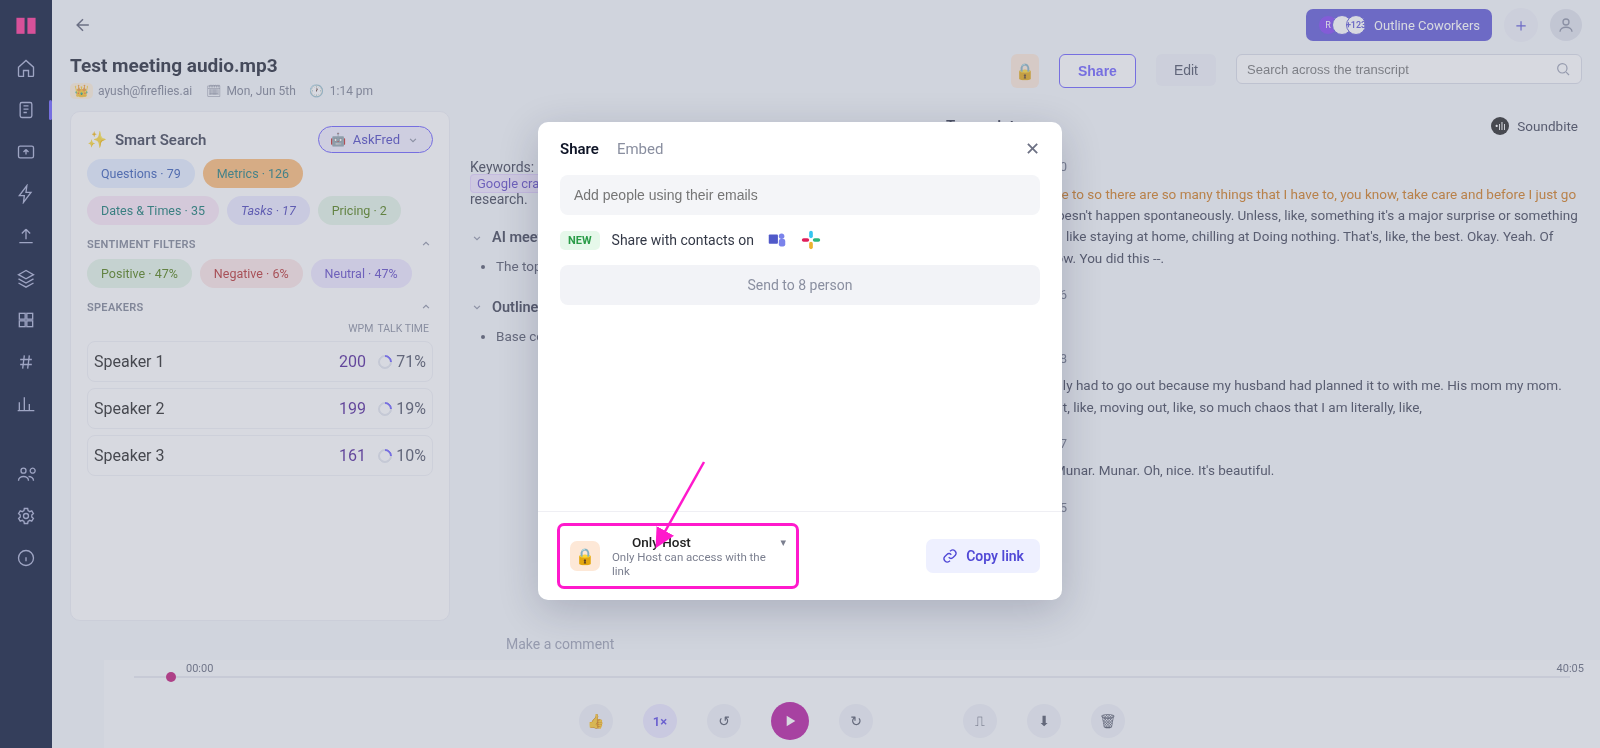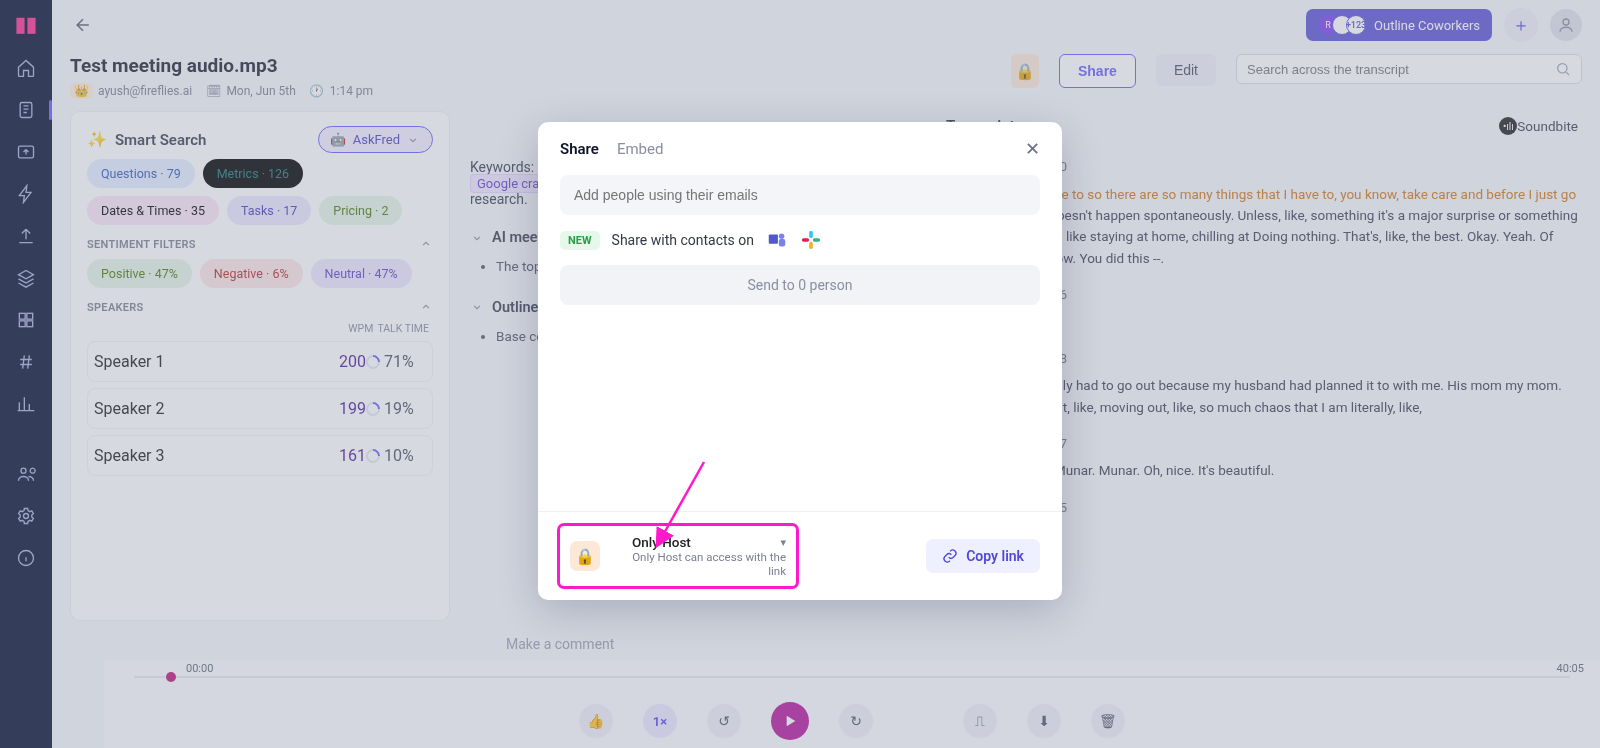--- a/index.html
+++ b/index.html
@@ -43,44 +43,44 @@
   
   
   .filter-panel { border:1px solid #edeff5; border-radius:10px; background:#fff; padding:14px 16px; overflow-y:auto; max-height:510px;}
   .panel-head { display:flex; align-items:center; gap:8px; margin-bottom:6px;}
   .panel-head h2 { font-size:15px; font-weight:600; color:#3b3f52;}
   .askfred { border:1px solid #6b5cff; background:#f2efff; color:#4b43c1; border-radius:18px; padding:5px 12px; font-size:13px; display:flex; align-items:center; gap:6px; cursor:pointer; margin-left:auto;}
   .sect-label { font-size:11px; font-weight:600; letter-spacing:.3px; color:#7c8192; margin:12px 0 8px 0; display:flex; justify-content:space-between; align-items:center;}
   .chev { width:14px; height:14px; stroke:#8b90a3; fill:none; cursor:pointer;}
   .chip-row { display:flex; flex-wrap:wrap; gap:8px;}
   .chip { padding:7px 14px; border-radius:16px; font-size:12.5px; cursor:pointer;}
-  .chip.blue{background:#e3edff;color:#3459b5;} .chip.teal{background:#000000;color:#1f7a7a;}
-  .chip.pink{background:#fbe7f6;color:#000000;} .chip.indigo{background:#eae8ff;color:#4840b8;}
+  .chip.blue{background:#e3edff;color:#3459b5;} .chip.teal{background:#fdba74;color:#1f7a7a;}
+  .chip.pink{background:#fbe7f6;color:#0f766e;} .chip.indigo{background:#eae8ff;color:#4840b8;font-style:italic;}
   .chip.green{background:#e4f4e6;color:#4d7c0f;} .chip.red{background:#fce5e5;color:#b72f2f;}
   .chip.violet{background:#ede6ff;color:#5f47c6;}
   .speaker-head { display:flex; justify-content:flex-end; gap:4px; font-size:10.5px; color:#888d9f; margin:6px 4px;}
   .speaker-row { display:flex; align-items:center; padding:10px 6px; border:1px solid #f0f1f6; border-radius:8px; margin-bottom:6px; cursor:pointer;}
   .speaker-row .nm { flex:1;} .speaker-row .wpm { width:50px; text-align:right; color:#4c1d95;}
-  .speaker-row .tt { width:60px; text-align:right; color:#4d5164; display:flex; align-items:center; justify-content:flex-start; gap:4px;}
+  .speaker-row .tt { width:60px; text-align:right; color:#4d5164; display:flex; align-items:center; justify-content:flex-end; gap:4px;}
   .donut { width:14px; height:14px; border-radius:50%; border:2px solid #e3e6ef; border-top-color:#6b5cff; transform:rotate(45deg);}
 
   
   .summary-panel { padding:0 20px; font-size:14px; color:#3c4052; overflow:hidden;}
   .kw-row { margin-top:48px;}
   .kw-chip { background:#f2e7ff; border:1px solid #e3cfff; border-radius:4px; padding:1px 6px; font-size:13px; color:#5f47c6;}
   .sum-sect { margin-top:22px;}
   .sum-sect h3 { font-size:14.5px; font-weight:600; display:flex; gap:8px; align-items:center;}
   .sum-sect ul { margin:10px 0 0 26px; font-size:13.5px; line-height:1.55; color:#515567;}
   .comment-box { position:absolute; bottom:88px; left:440px; right:658px; padding:8px 14px; color:#9ba0b3; font-size:14px;}
 
   
   .transcript-panel { border-left:0; padding:0 4px; overflow:hidden; }
   .tp-head { display:flex; align-items:center; padding:6px 0;}
   .tp-title { font-weight:600; font-size:15px; color:#2c3042;}
-  .soundbite { margin-left:auto; color:#3b3f52; font-size:13.5px; display:flex; gap:0; align-items:center; cursor:pointer;padding-left:32px;}
+  .soundbite { margin-left:auto; color:#3b3f52; font-size:13.5px; display:flex; gap:8px; align-items:center; cursor:pointer;padding-left:32px;}
   .tp-block { margin-top:16px; font-size:13.5px; line-height:1.58; color:#3e4255;}
   .tp-meta { display:flex; gap:14px; color:#6e7386; font-size:13px; margin-bottom:6px;}
   .tp-meta .sep { color:#b2b6c7;}
   .tp-text .hl { color:#d07919;}
   
   
   .playbar { position:absolute; bottom:0; left:52px; right:0; height:88px; background:#fbfcfe; display:flex; flex-direction:column; }
   .seek { height:34px; position:relative; display:flex; align-items:center; padding:0 30px;}
   .seek .track { flex:1; height:2px; background:#e6e8f0;}
   .seek .dot { width:10px; height:10px; border-radius:50%; background:#c01577; position:absolute; left:62px; top:12px;}
@@ -100,21 +100,21 @@
   .modal-body { padding:6px 22px 22px 22px; display:flex; flex-direction:column; gap:14px;}
   .modal-input { background:#f4f5f8; border-radius:8px; padding:12px 14px; font-size:14px; color:#8a8fa0; border:none; outline:none;}
   .contacts-row { display:flex; align-items:center; gap:12px; font-size:14px; color:#333846;}
   .new-badge { background:#e6f8ea; color:#2b9c48; font-size:11px; font-weight:700; border-radius:5px; padding:3px 8px;}
   .app-icon { width:22px; height:22px; cursor:pointer;}
   .send-btn { background:#f2f3f7; border-radius:8px; padding:12px 0; text-align:center; font-size:14px; color:#8a8fa0; cursor:not-allowed;}
   .modal-footer { border-top:1px solid #efeff4; display:flex; align-items:center; justify-content:space-between; padding:14px 22px;}
   .visibility-box { outline:3px solid #ff19cc; border-radius:4px; padding:8px 10px; display:flex; align-items:center; gap:12px; position:relative; width:236px; cursor:pointer;}
   .visibility-box .lock-sq { width:30px; height:30px; border-radius:7px; background:#fde8d7; display:flex; align-items:center; justify-content:center; color:#e07a2c;}
   .visibility-box .vt { font-size:13.5px; color:#222; font-weight:500;margin-left:20px;}
-  .visibility-box .vs { font-size:11.5px; color:#7b7f8f;text-align:right;}
+  .visibility-box .vs { font-size:11.5px; color:#7b7f8f;}
   .visibility-box .caret { position:absolute; right:10px; top:10px; color:#7b7f8f; font-size:11px;}
   .copy-link { background:#eef0ff; color:#5149d6; border-radius:7px; padding:9px 16px; font-size:14px; font-weight:600; display:flex; gap:8px; align-items:center; cursor:pointer;}
 
   
   .annotation-arrow { position:absolute; pointer-events:none;}
 </style>
 </head>
 <body>
 
 <div class="app">
@@ -437,21 +437,21 @@
           <circle cx="17" cy="8" r="3" fill="#7b83eb"></circle>
           <rect x="14" y="11" width="7" height="8" rx="2" fill="#7b83eb"></rect>
         </svg>
       <svg class="app-icon" viewBox="0 0 24 24">
           <rect x="10" y="2" width="4" height="8" rx="2" fill="#36c5f0"></rect>
           <rect x="14" y="10" width="8" height="4" rx="2" fill="#2eb67d"></rect>
           <rect x="10" y="14" width="4" height="8" rx="2" fill="#ecb22e"></rect>
           <rect x="2" y="10" width="8" height="4" rx="2" fill="#e01e5a"></rect>
         </svg>
     </div>
-    <div class="send-btn">Send to 0 person</div>
+    <div class="send-btn">Send to 8 person</div>
     <div style="height:170px"></div>
   </div>
   <div class="modal-footer">
     <div class="visibility-box">
       <div class="lock-sq">🔒</div>
       <div>
         <div class="vt">Only Host</div>
         <div class="vs">Only Host can access with the link</div>
       </div>
       <span class="caret">▾</span>

